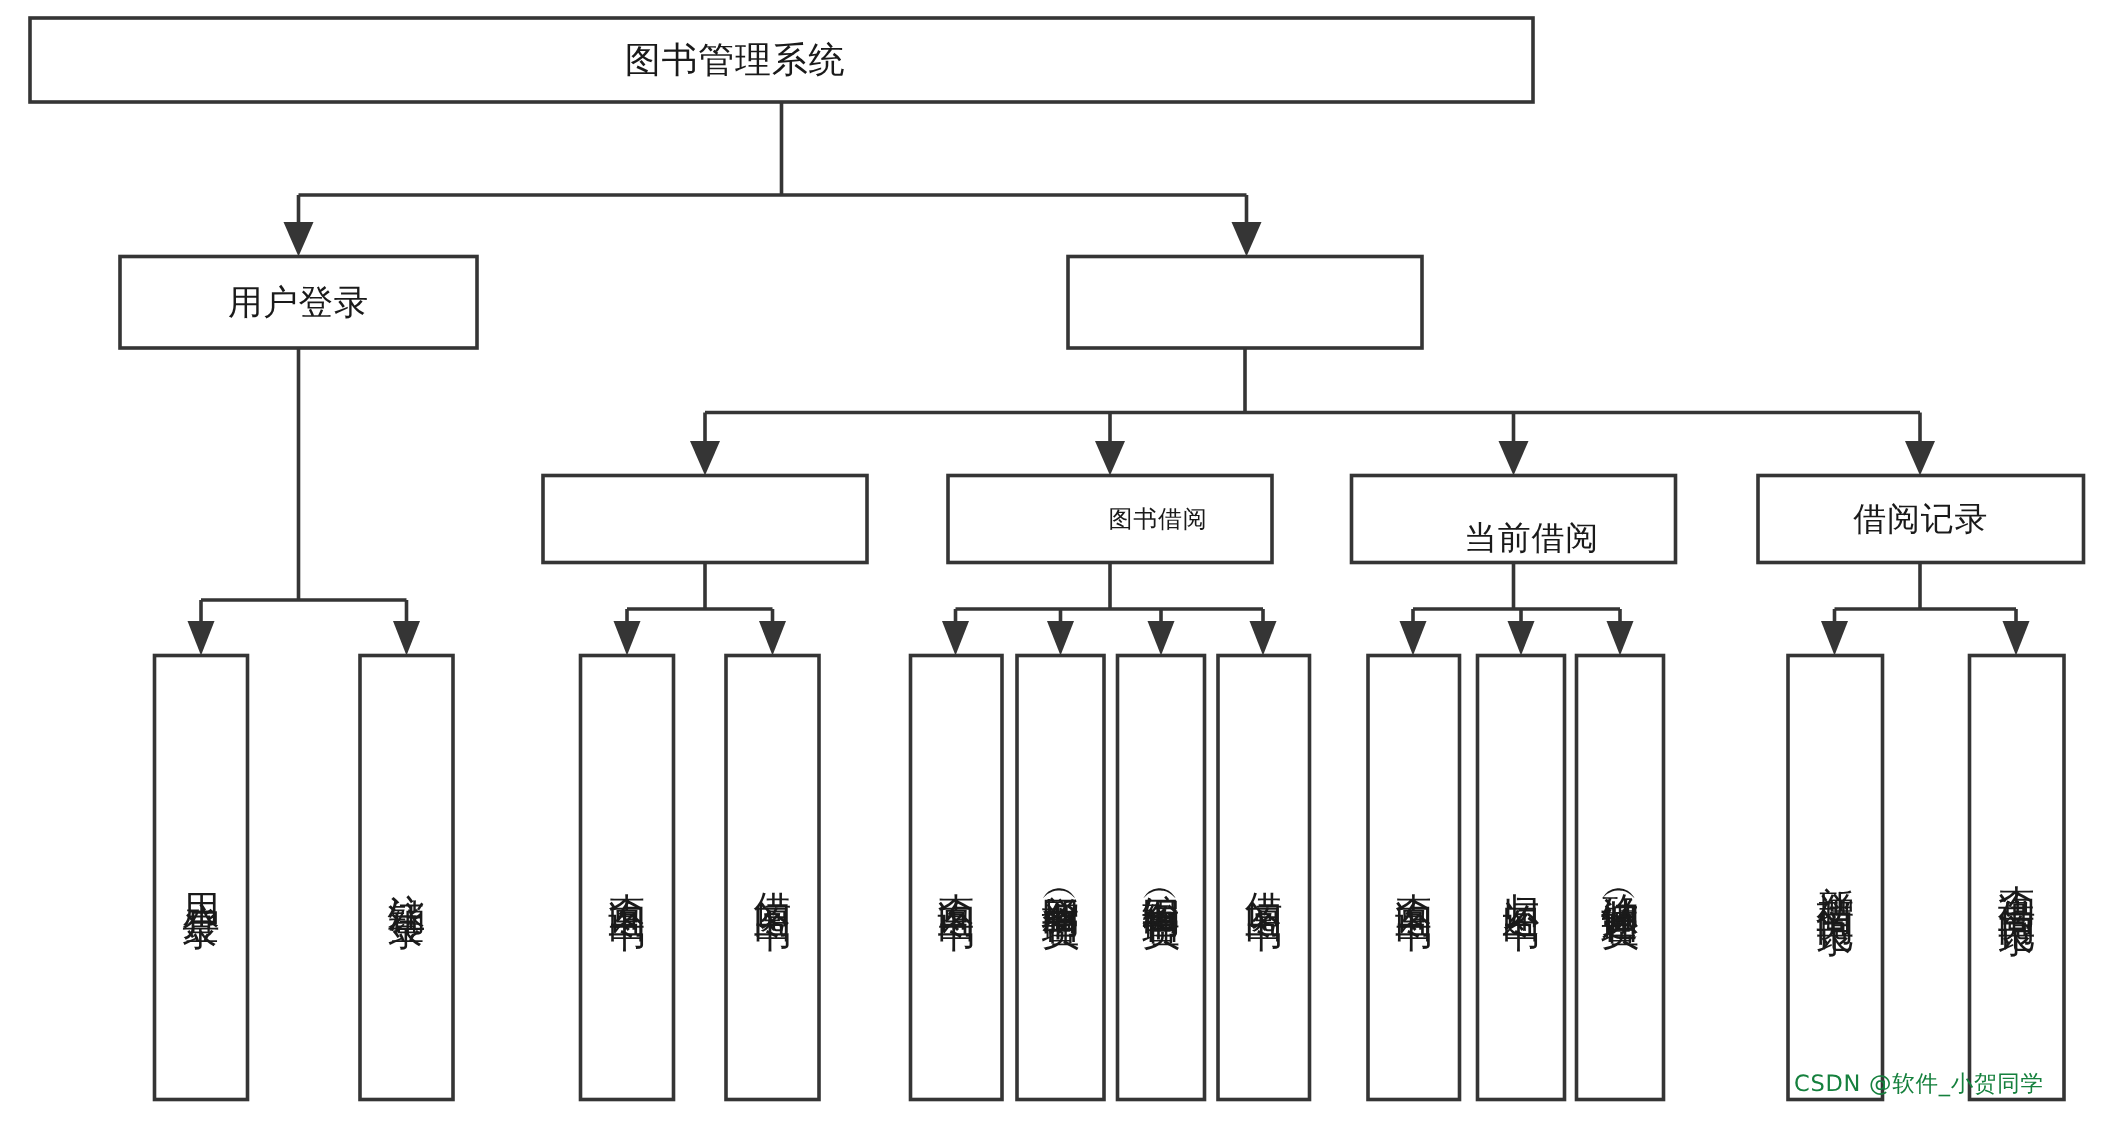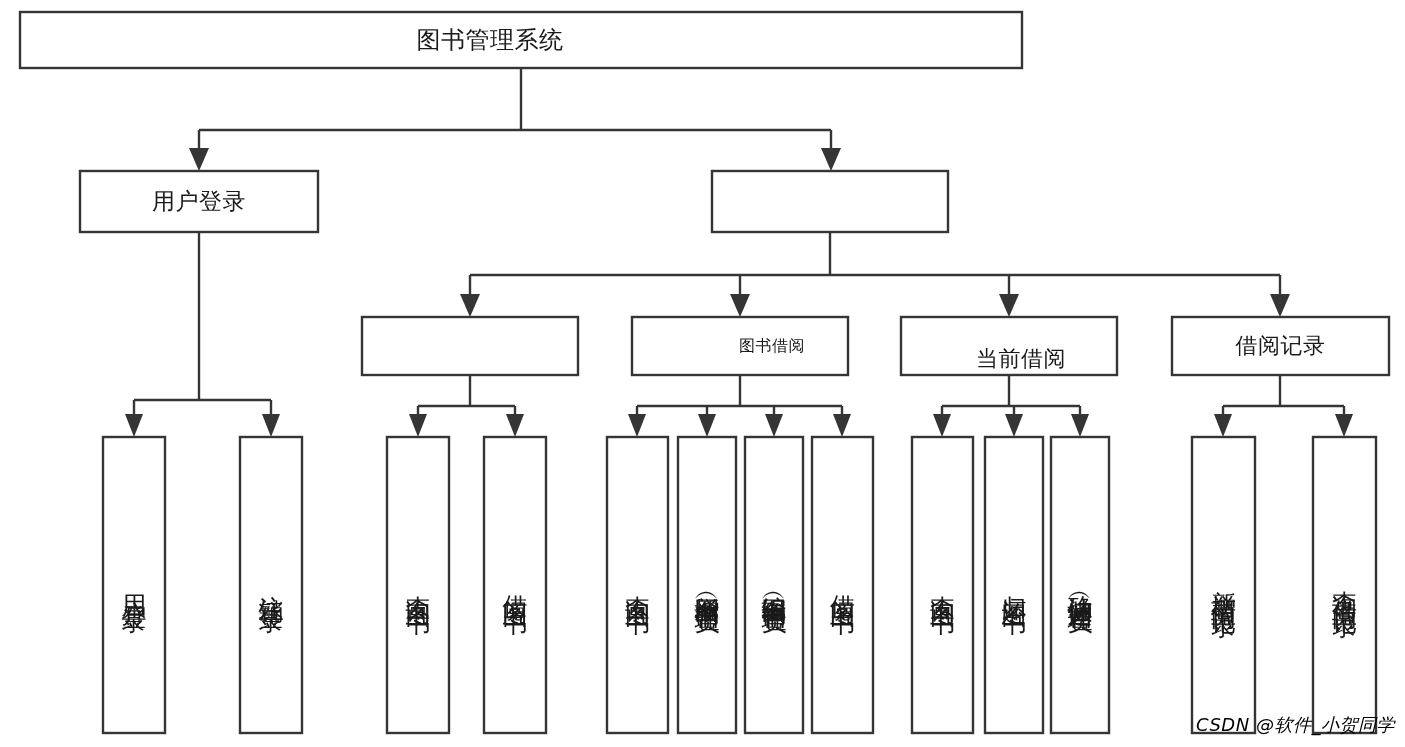--- a/index.html
+++ b/index.html
@@ -61,25 +61,24 @@
   }
   .node-label-v span {
     writing-mode: vertical-rl;
     text-orientation: upright;
     letter-spacing: 5px;
     line-height: 1;
     white-space: nowrap;
   }
   .watermark {
     position: absolute;
-    color: #000000;
-    font-size: 18px;
+    color: #15803d;
+    font-size: 15px;
     white-space: nowrap;
     letter-spacing: 0.5px;
-    font-style: italic;
   }
 </style>
 </head>
 <body>
 
 <div id="diagram-root">
 
   <svg class="diagram-canvas" viewBox="0 0 1405 747">
 
     <rect class="node-box" x="20" y="12" width="1002" height="56"></rect>

